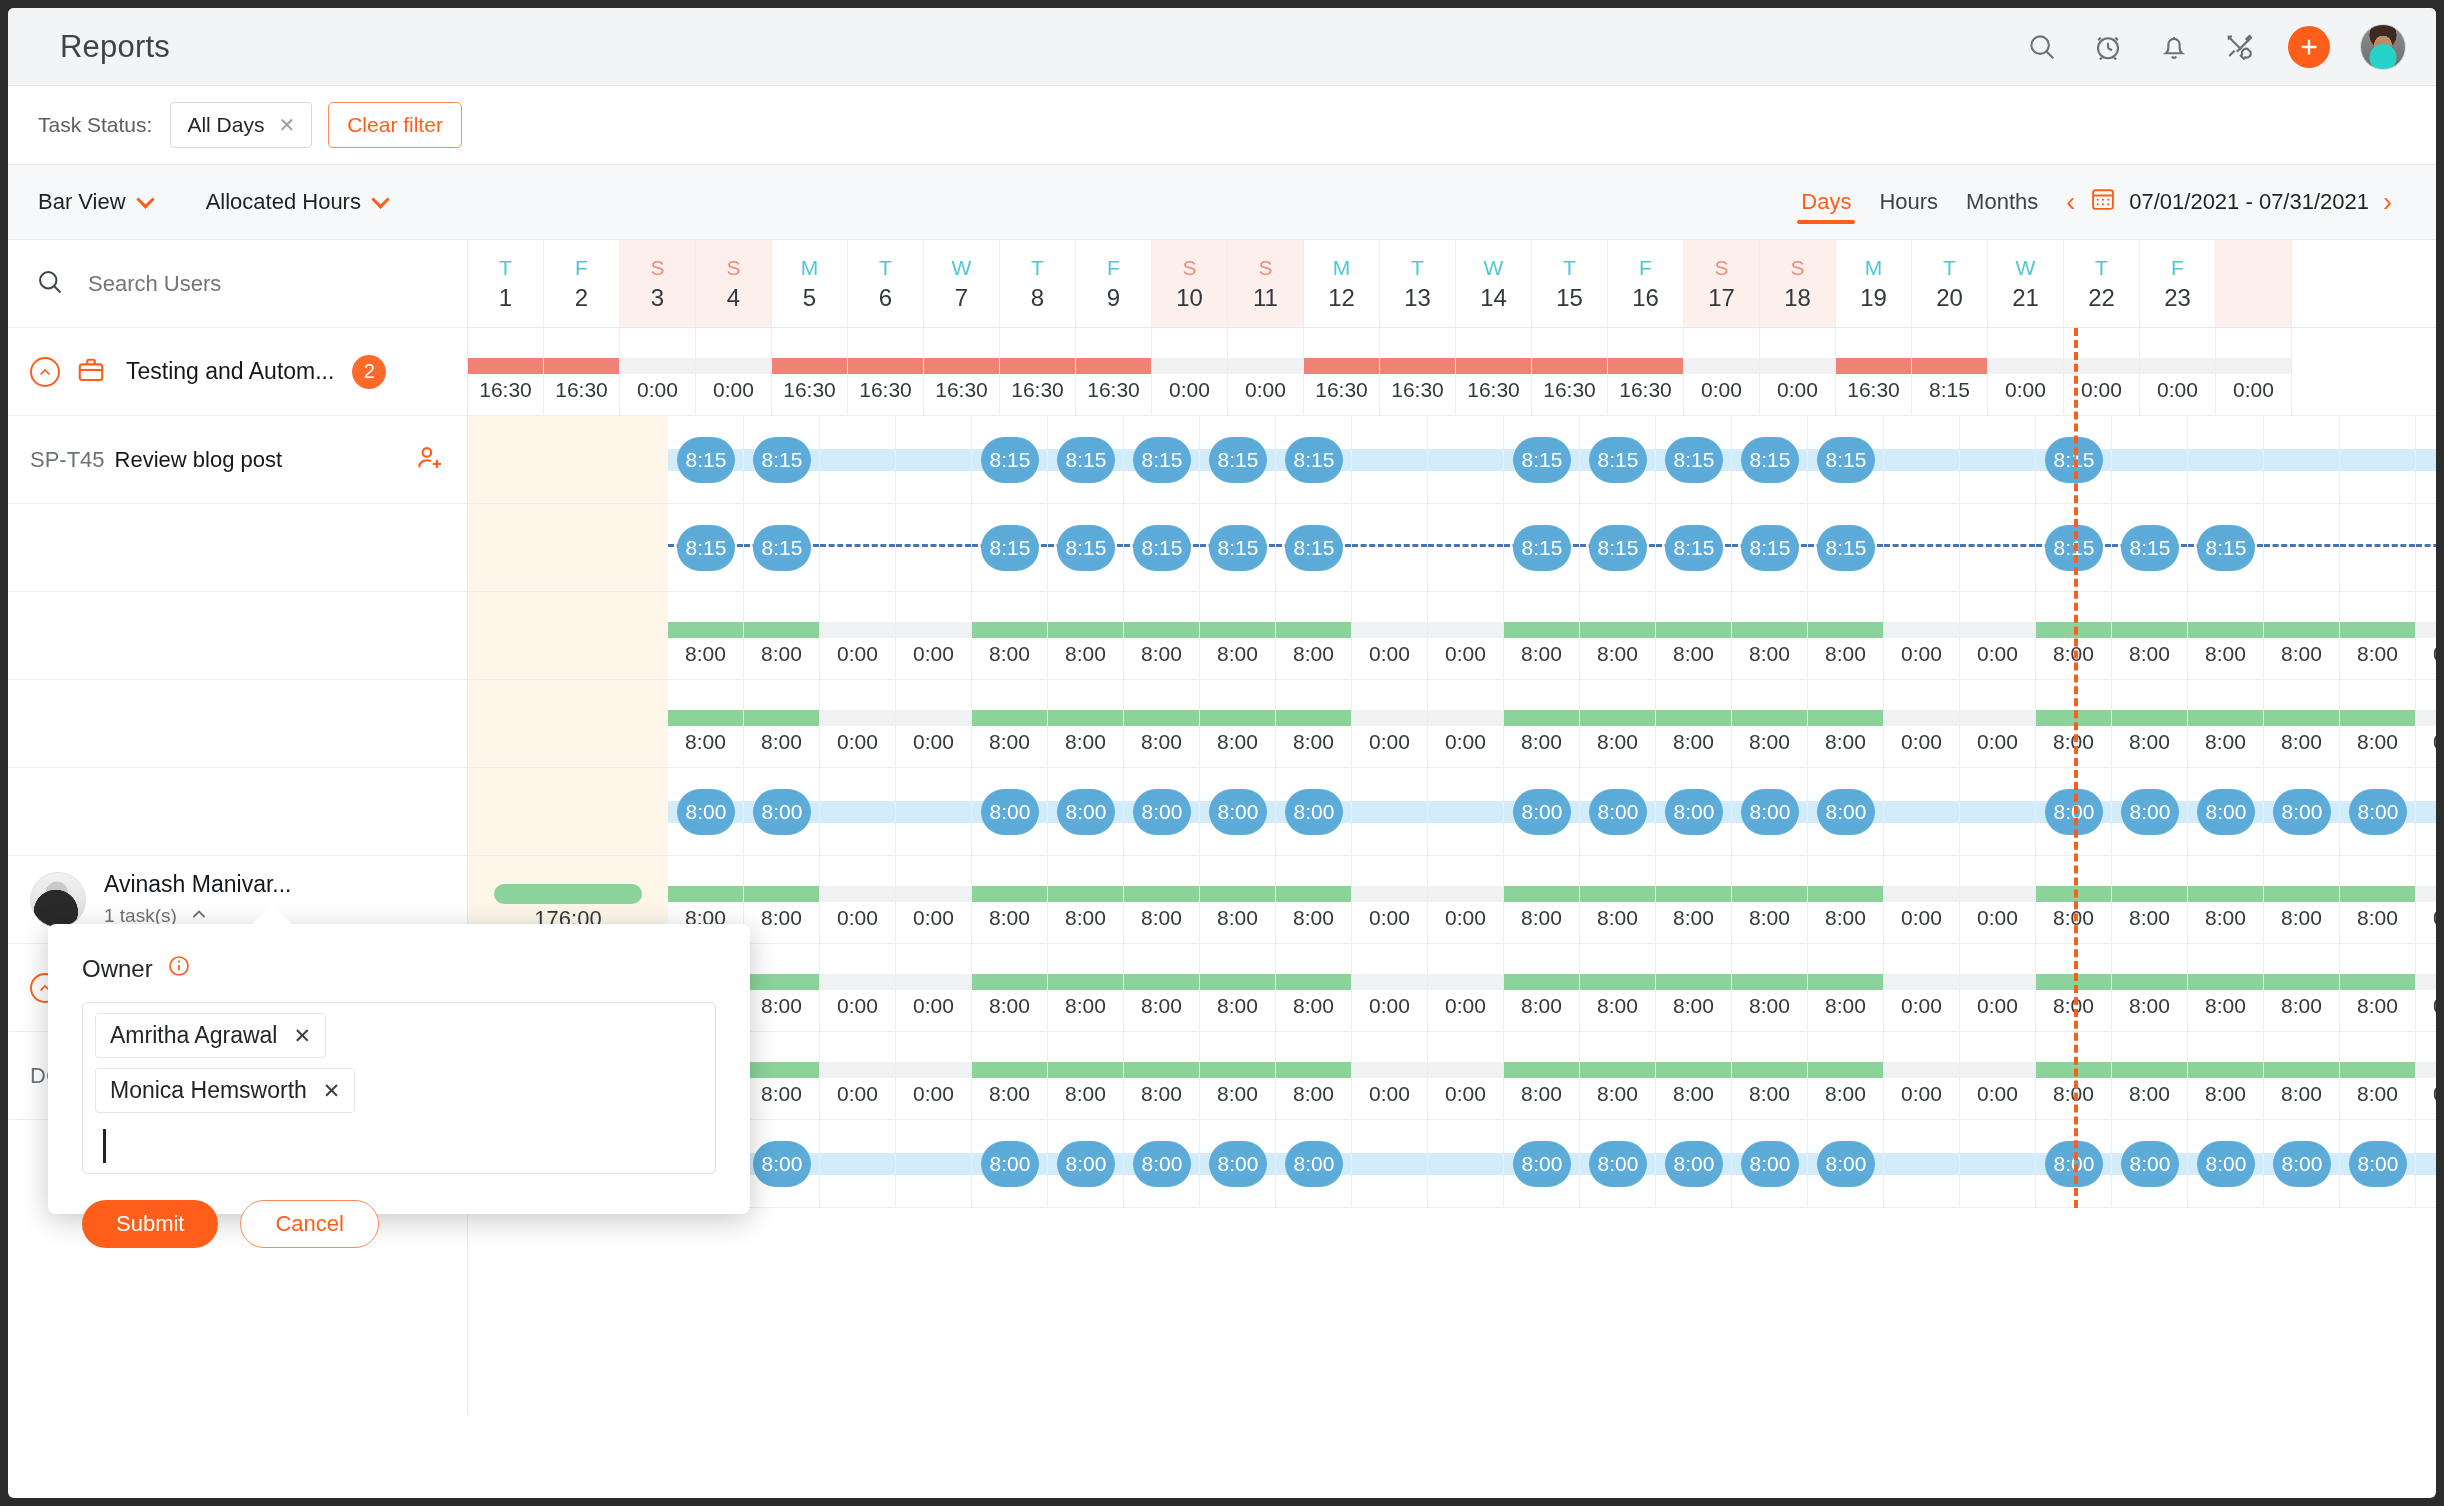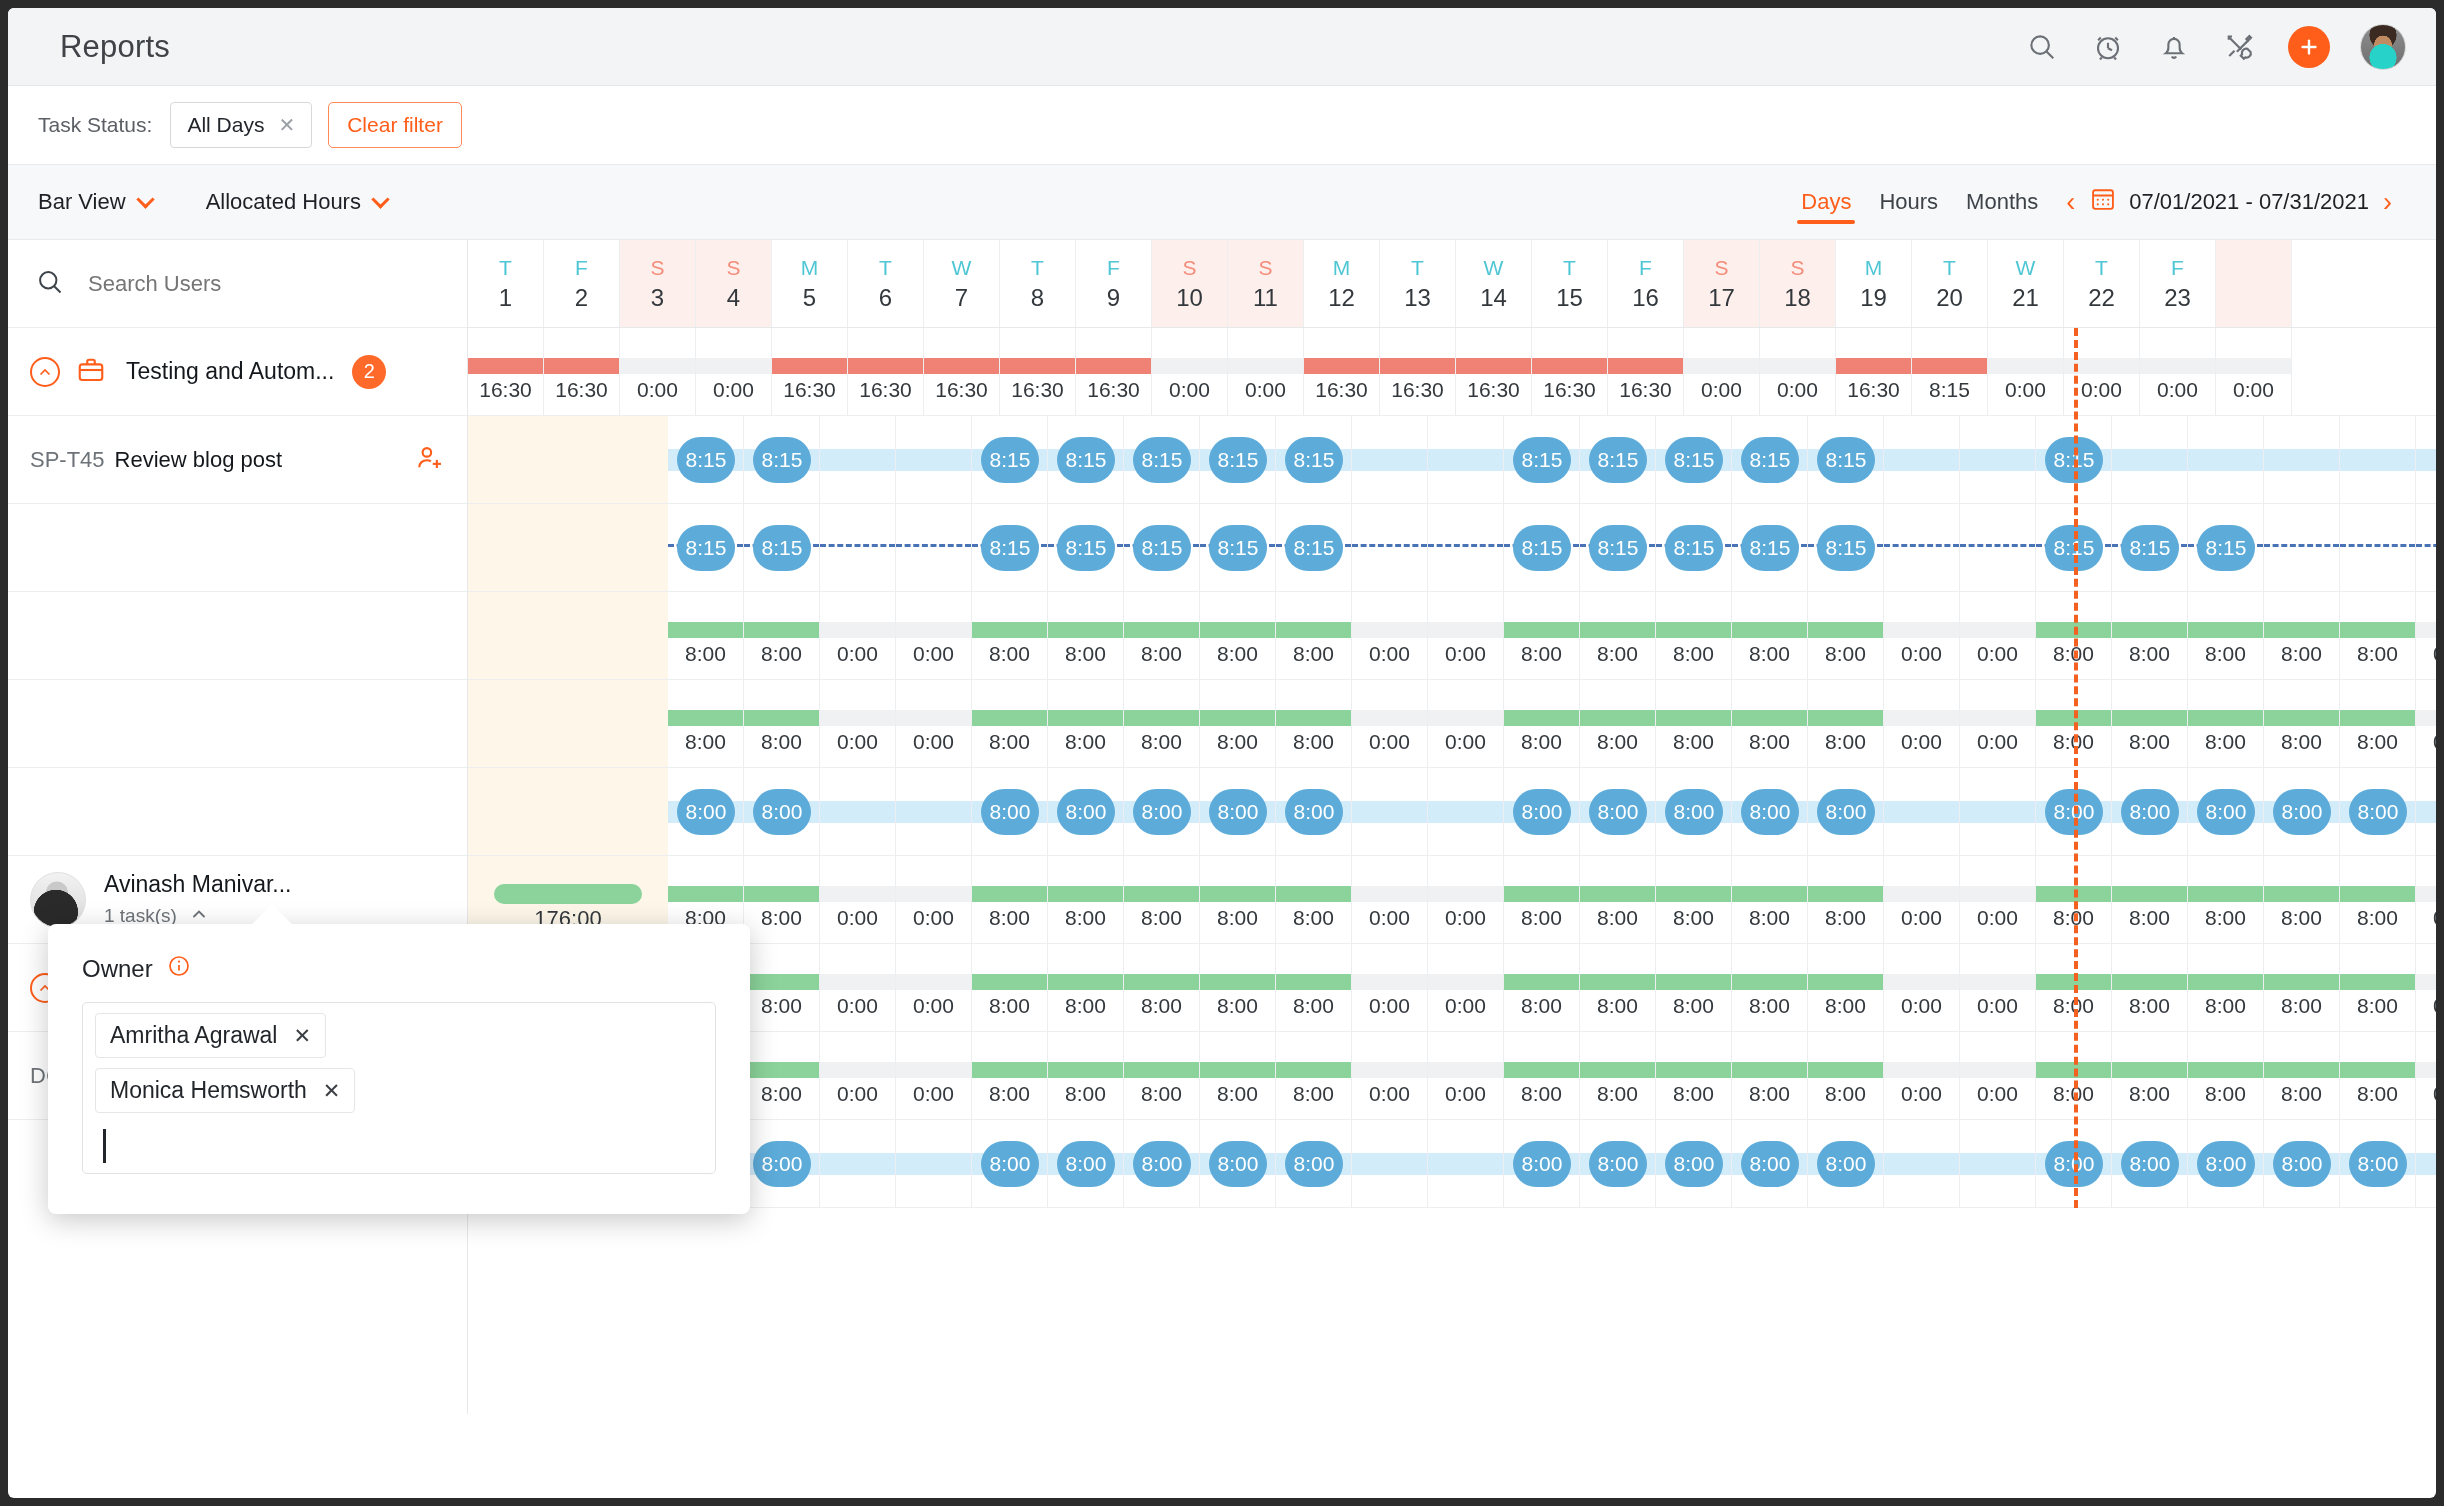--- a/index.html
+++ b/index.html
@@ -1483,16 +1483,20 @@
           <span>Amritha Agrawal</span>
           <span class="x">✕</span>
         </div>
         <br>
         <div class="tag">
           <span>Monica Hemsworth</span>
           <span class="x">✕</span>
         </div>
         <div class="caretbar"></div>
       </div>
+      <div class="po-btns">
+        <button class="btn-submit">Submit</button>
+        <button class="btn-cancel">Cancel</button>
+      </div>
     </div>
 
   </div>
 </div>
 
 </body></html>

